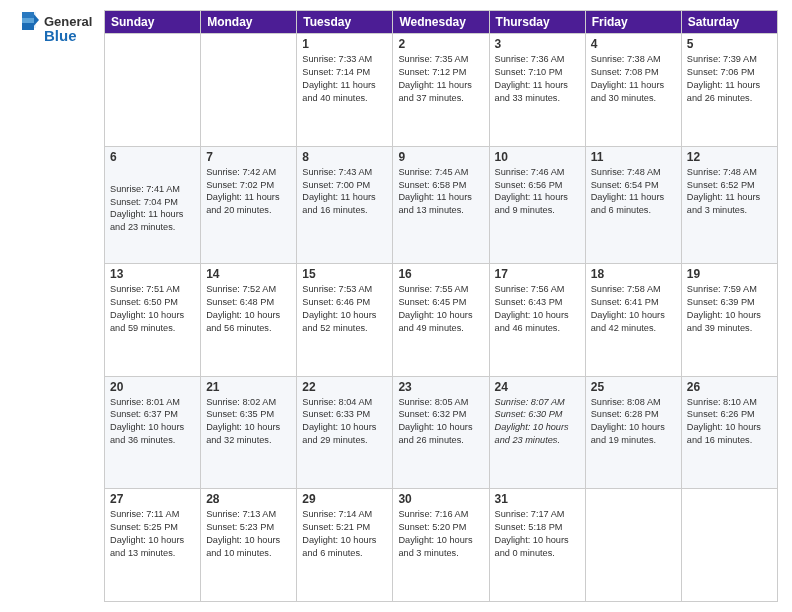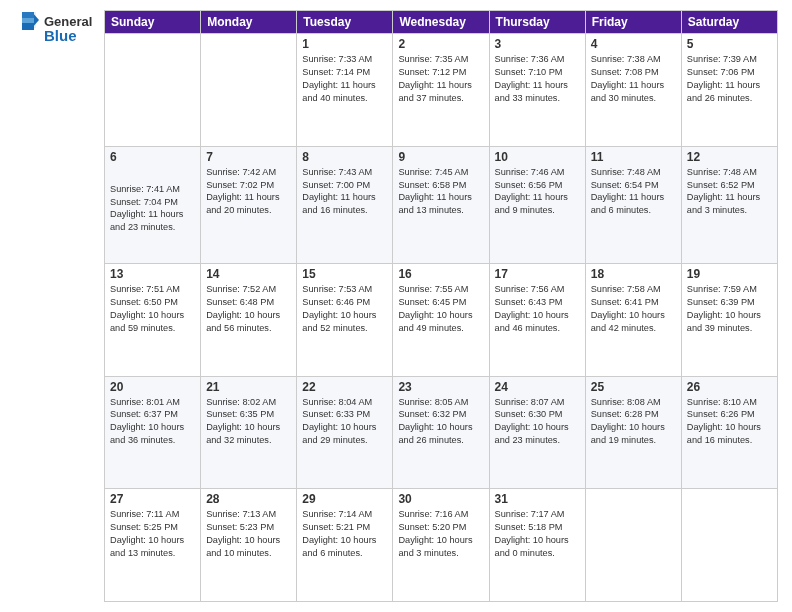--- a/index.html
+++ b/index.html
@@ -283,21 +283,21 @@
           </td>
           <td>
             <span class="day-number">23</span>
             <div class="cell-text" style="white-space: pre-line;">Sunrise: 8:05 AM
 Sunset: 6:32 PM
 Daylight: 10 hours
 and 26 minutes.</div>
           </td>
           <td>
             <span class="day-number">24</span>
-            <div class="cell-text" style="white-space: pre-line;">Sunrise: 8:07 AM
+            <div class="cell-text" style="white-space: pre-line; font-style: italic;">Sunrise: 8:07 AM
 Sunset: 6:30 PM
 Daylight: 10 hours
 and 23 minutes.</div>
           </td>
           <td>
             <span class="day-number">25</span>
             <div class="cell-text" style="white-space: pre-line;">Sunrise: 8:08 AM
 Sunset: 6:28 PM
 Daylight: 10 hours
 and 19 minutes.</div>

